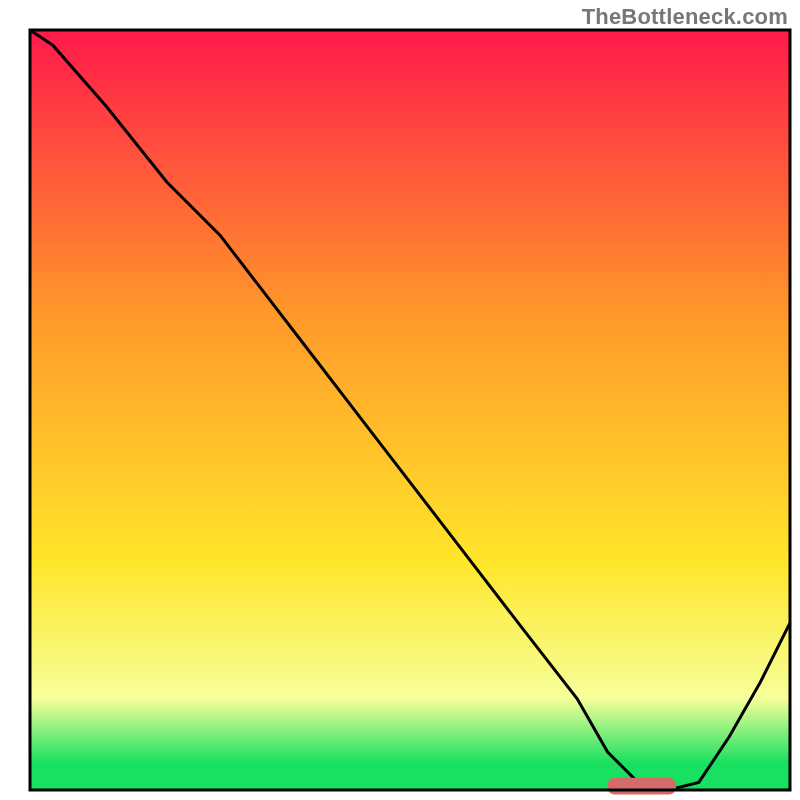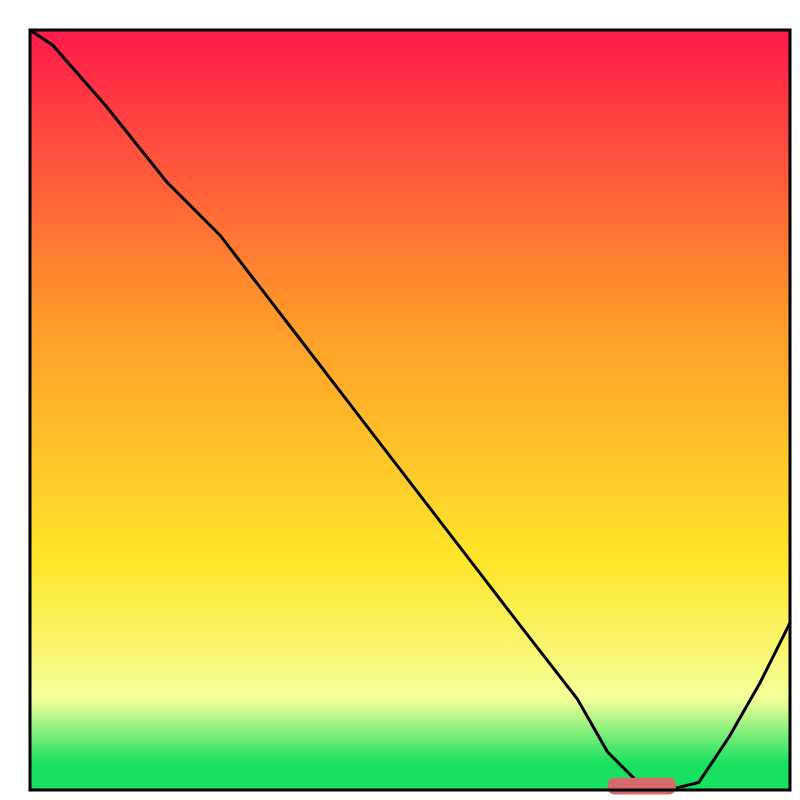--- a/index.html
+++ b/index.html
@@ -25,20 +25,21 @@
     letter-spacing: 0.2px;
   }
   svg {
     display: block;
   }
 </style>
 </head>
 <body>
 <div class="wrap">
 
+<div class="watermark">TheBottleneck.com</div>
 
 <svg width="800" height="800" viewBox="0 0 800 800">
   <defs>
     <linearGradient id="bg-grad" x1="0" y1="0" x2="0" y2="1">
     <stop offset="0.00%" stop-color="#ff1a4b"></stop>
           <stop offset="38.00%" stop-color="#ff9a2a"></stop>
           <stop offset="70.00%" stop-color="#ffe62a"></stop>
           <stop offset="88.00%" stop-color="#f6ff9a"></stop>
           <stop offset="96.50%" stop-color="#18e060"></stop>
           <stop offset="100.00%" stop-color="#18e060"></stop>

